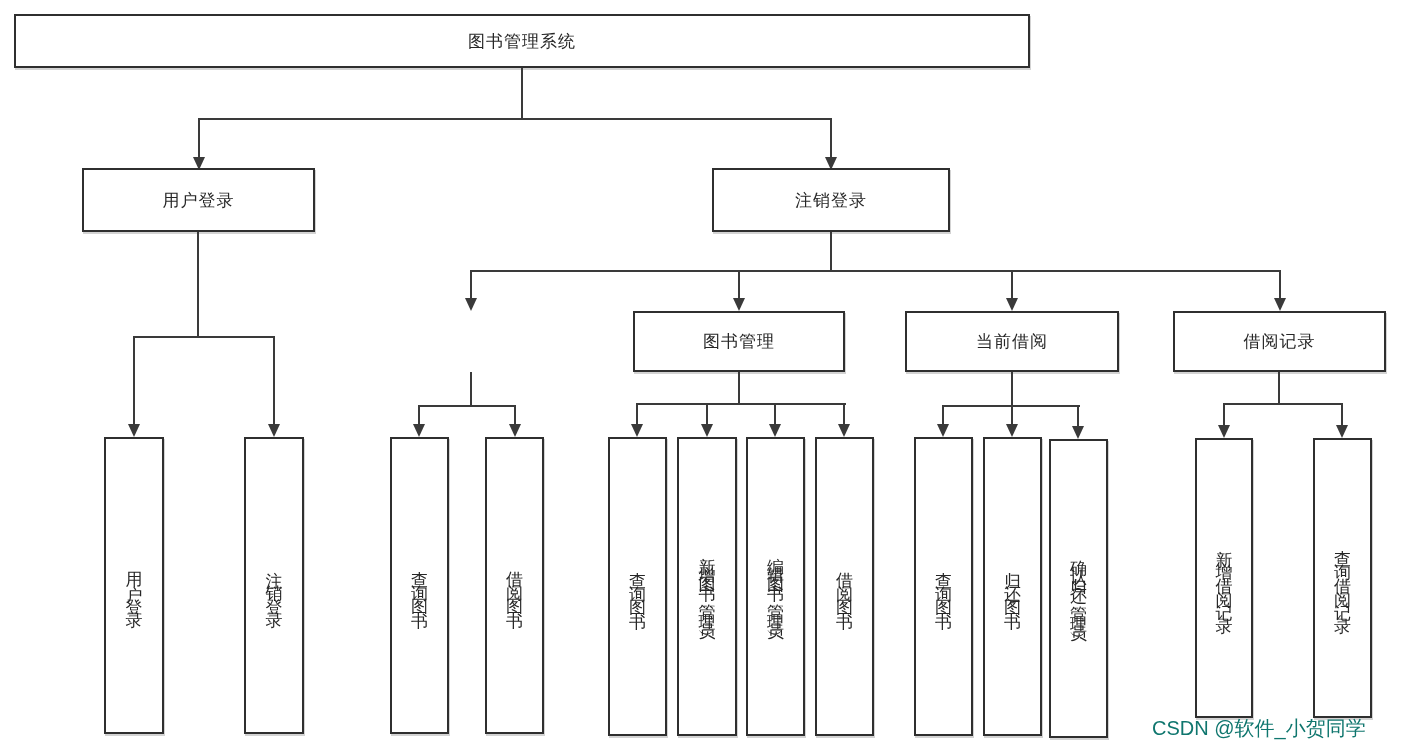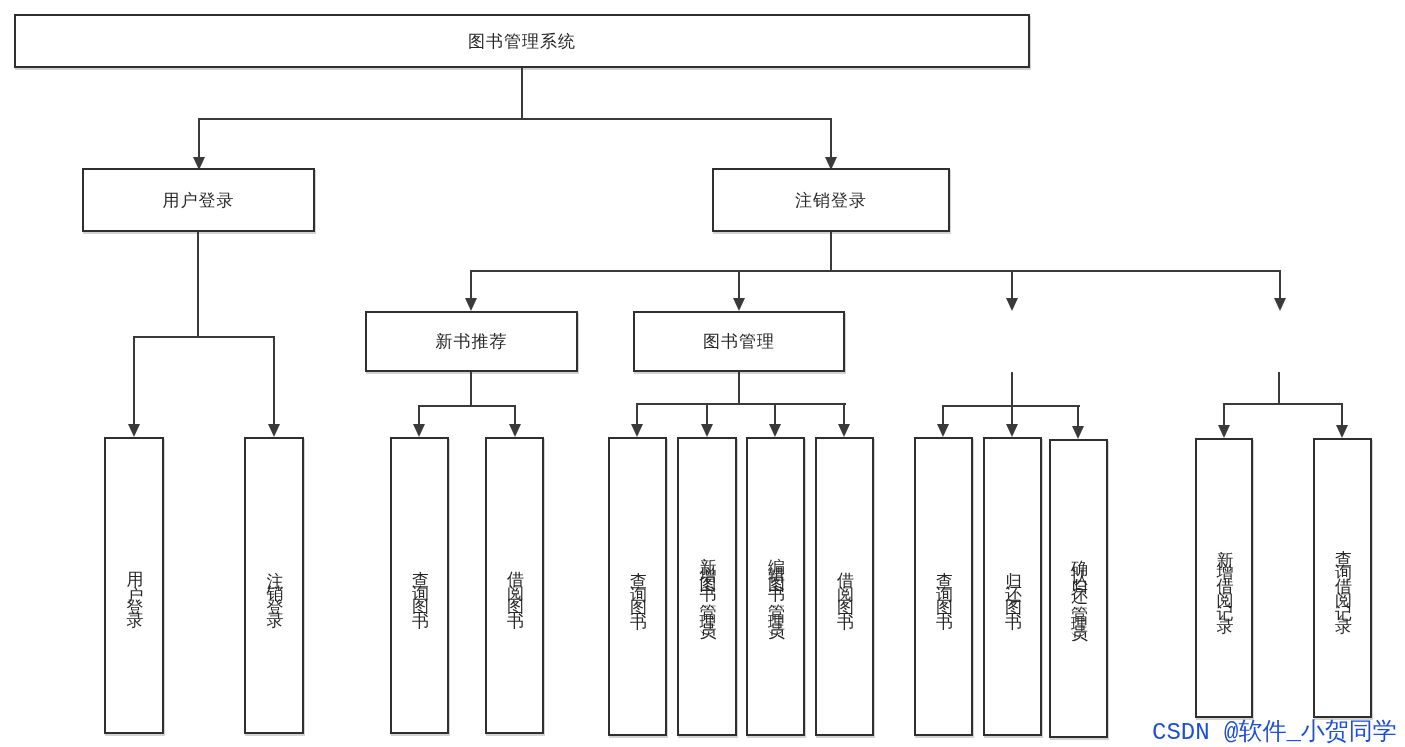--- a/index.html
+++ b/index.html
@@ -1,39 +1,39 @@
 <!DOCTYPE html>
 <html><head>
 <meta charset="utf-8">
 <style>
   html,body { margin:0; padding:0; background:#ffffff; }
   #canvas {
     position:relative; width:1405px; height:747px; background:#ffffff;
-    font-family:Liberation Mono, monospace; overflow:hidden;
+    font-family:Liberation Sans, sans-serif; overflow:hidden;
   }
   .box {
     position:absolute; box-sizing:border-box; background:#ffffff;
     border:2px solid #2f2f2f; box-shadow:1px 2px 0 rgba(110,110,110,0.30);
     display:flex; align-items:center; justify-content:center;
   }
   .hlabel { font-size:17px; color:#262626; letter-spacing:1px; white-space:nowrap; }
   .vlabel {
     writing-mode:vertical-rl; text-orientation:mixed;
     font-size:17px; color:#262626; letter-spacing:0.8em; line-height:1;
   }
   .vlabel.long { letter-spacing:0.55em; }
   .line { position:absolute; background:#3a3a3a; }
   .arrow {
     position:absolute; width:0; height:0;
     border-left:6px solid transparent; border-right:6px solid transparent;
     border-top:13px solid #3a3a3a;
   }
   .watermark {
     position:absolute; left:1152px; top:715px; width:250px;
-    font-size:24px; color:#1d4ed8; text-shadow:1px 1px 0 #ffffff;
+    font-size:20px; color:#0f766e; text-shadow:1px 1px 0 #ffffff;
     white-space:nowrap;
   }
 </style>
 </head>
 <body>
 
 <div id="canvas">
 
   <div class="box" style="left:14px;top:14px;width:1016px;height:54px">
     <span class="hlabel">图书管理系统</span>
@@ -64,25 +64,28 @@
   <div class="line" style="left:470px;top:270px;width:811px;height:2px"></div>
   <div class="line" style="left:470px;top:270px;width:2px;height:30px"></div>
   <div class="arrow" style="left:465px;top:298px"></div>
   <div class="line" style="left:738px;top:270px;width:2px;height:30px"></div>
   <div class="arrow" style="left:733px;top:298px"></div>
   <div class="line" style="left:1011px;top:270px;width:2px;height:30px"></div>
   <div class="arrow" style="left:1006px;top:298px"></div>
   <div class="line" style="left:1279px;top:270px;width:2px;height:30px"></div>
   <div class="arrow" style="left:1274px;top:298px"></div>
 
-  <div class="box" style="left:365px;top:311px;width:213px;height:61px">
-    <span class="hlabel">新书推荐</span>
-  </div>
   <div class="box" style="left:633px;top:311px;width:212px;height:61px">
     <span class="hlabel">图书管理</span>
+  </div>
+  <div class="box" style="left:905px;top:311px;width:214px;height:61px">
+    <span class="hlabel">当前借阅</span>
+  </div>
+  <div class="box" style="left:1173px;top:311px;width:213px;height:61px">
+    <span class="hlabel">借阅记录</span>
   </div>
 
   <div class="line" style="left:470px;top:372px;width:2px;height:35px"></div>
   <div class="line" style="left:418px;top:405px;width:98px;height:2px"></div>
   <div class="line" style="left:418px;top:405px;width:2px;height:19px"></div>
   <div class="arrow" style="left:413px;top:424px"></div>
   <div class="line" style="left:514px;top:405px;width:2px;height:19px"></div>
   <div class="arrow" style="left:509px;top:424px"></div>
 
   <div class="line" style="left:738px;top:372px;width:2px;height:33px"></div>

